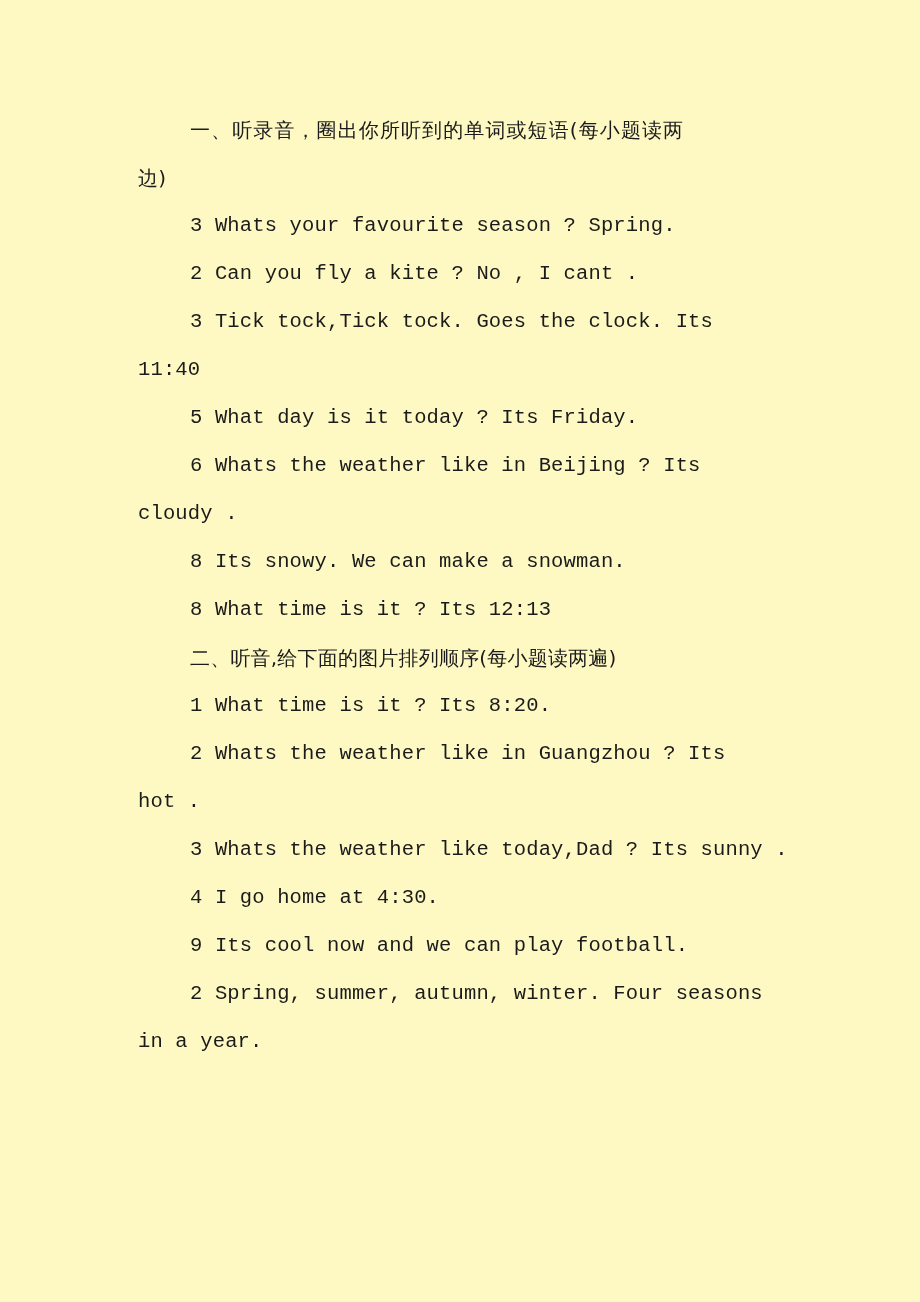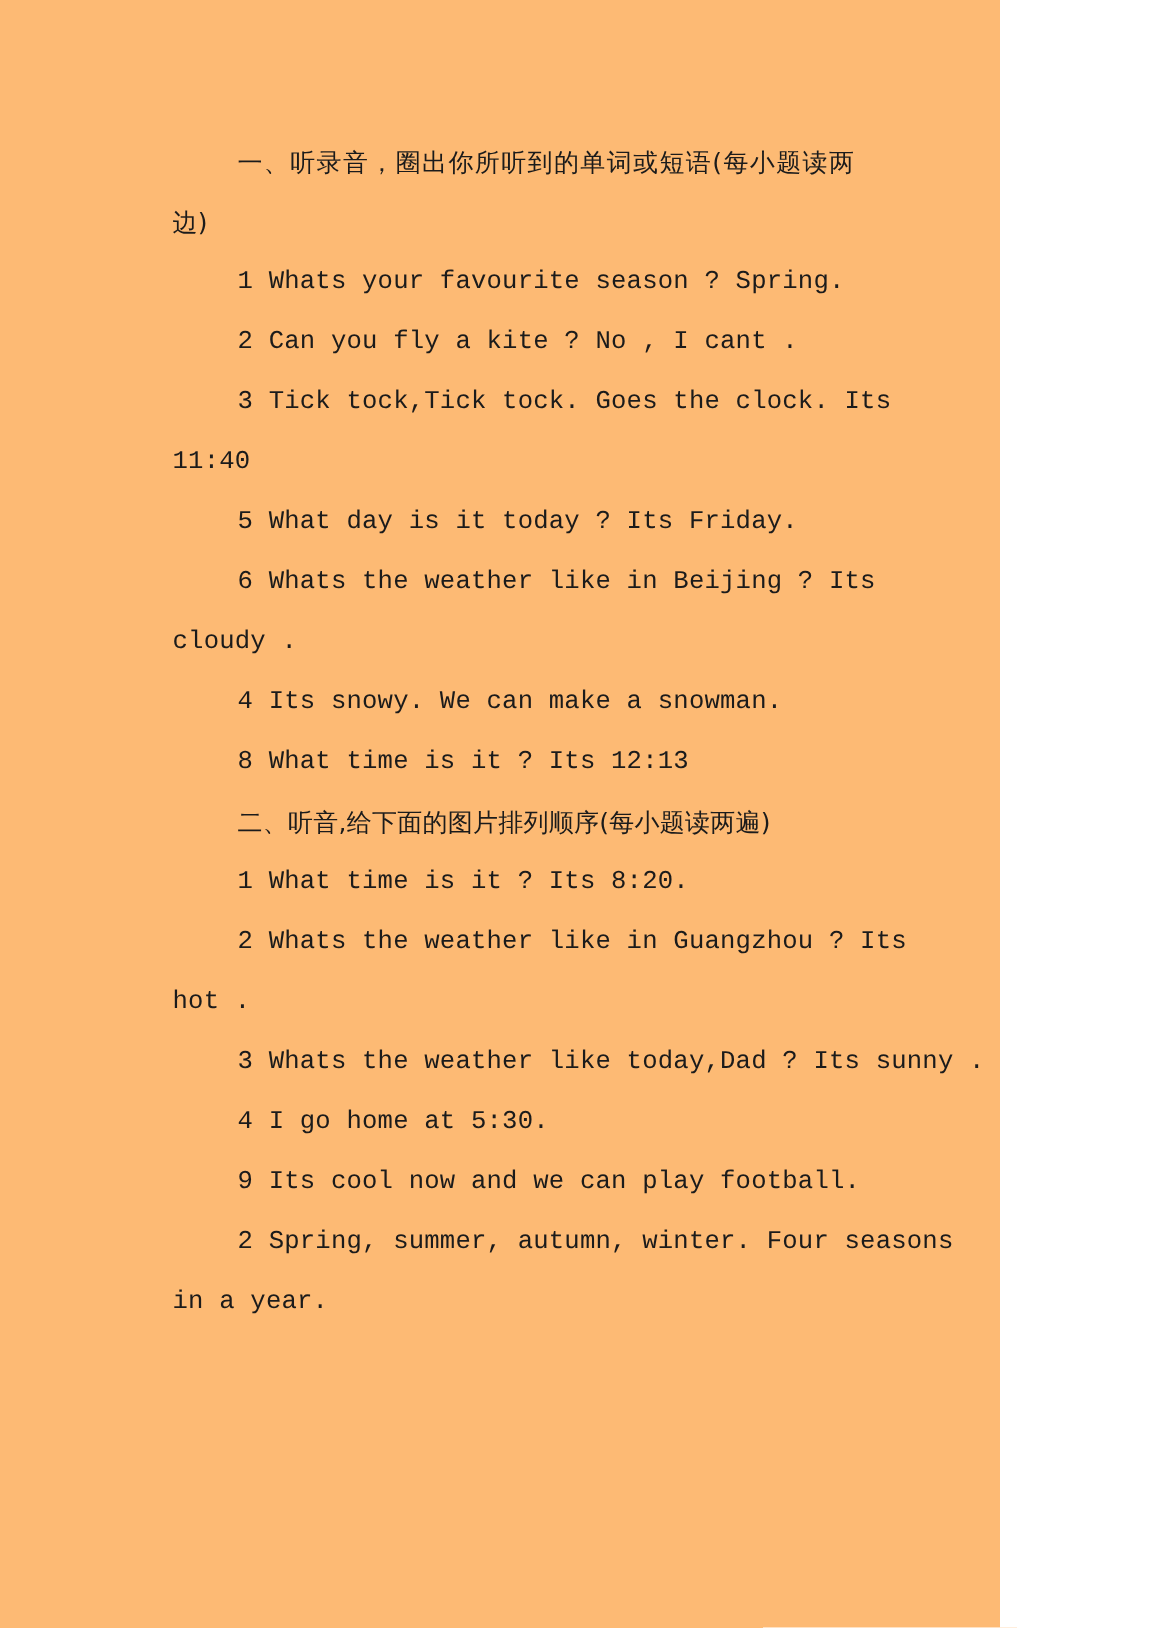--- a/index.html
+++ b/index.html
@@ -8,23 +8,23 @@
     padding: 0;
     background: #ffffff;
   }
 
   body {
     font-family: "Liberation Mono", "DejaVu Sans Mono", monospace;
   }
 
   .page {
     position: relative;
-    width: 800px;
+    width: 920px;
     height: 1302px;
-    background: #fdba74;
+    background: #fef9c3;
     overflow: hidden;
     box-sizing: border-box;
   }
 
   .doc-body {
     position: absolute;
     left: 138px;
     top: 106px;
     width: 650px;
   }
@@ -63,35 +63,35 @@
 </style>
 </head>
 <body>
 
 <div class="page">
   <div class="doc-body">
 
     <div class="line heading indent wide">一、听录音，圈出你所听到的单词或短语(每小题读两</div>
     <div class="line heading flush">边)</div>
 
-    <div class="line indent">1 Whats your favourite season ? Spring.</div>
+    <div class="line indent">3 Whats your favourite season ? Spring.</div>
     <div class="line indent">2 Can you fly a kite ? No , I cant .</div>
     <div class="line indent">3 Tick tock,Tick tock. Goes the clock. Its</div>
     <div class="line flush">11:40</div>
     <div class="line indent">5 What day is it today ? Its Friday.</div>
     <div class="line indent">6 Whats the weather like in Beijing ? Its</div>
     <div class="line flush">cloudy .</div>
-    <div class="line indent">4 Its snowy. We can make a snowman.</div>
+    <div class="line indent">8 Its snowy. We can make a snowman.</div>
     <div class="line indent">8 What time is it ? Its 12:13</div>
 
     <div class="line heading indent">二、听音,给下面的图片排列顺序(每小题读两遍)</div>
 
     <div class="line indent">1 What time is it ? Its 8:20.</div>
     <div class="line indent">2 Whats the weather like in Guangzhou ? Its</div>
     <div class="line flush">hot .</div>
     <div class="line indent">3 Whats the weather like today,Dad ? Its sunny .</div>
-    <div class="line indent">4 I go home at 5:30.</div>
+    <div class="line indent">4 I go home at 4:30.</div>
     <div class="line indent">9 Its cool now and we can play football.</div>
     <div class="line indent">2 Spring, summer, autumn, winter. Four seasons</div>
     <div class="line flush">in a year.</div>
 
   </div>
 </div>
 
 </body></html>

